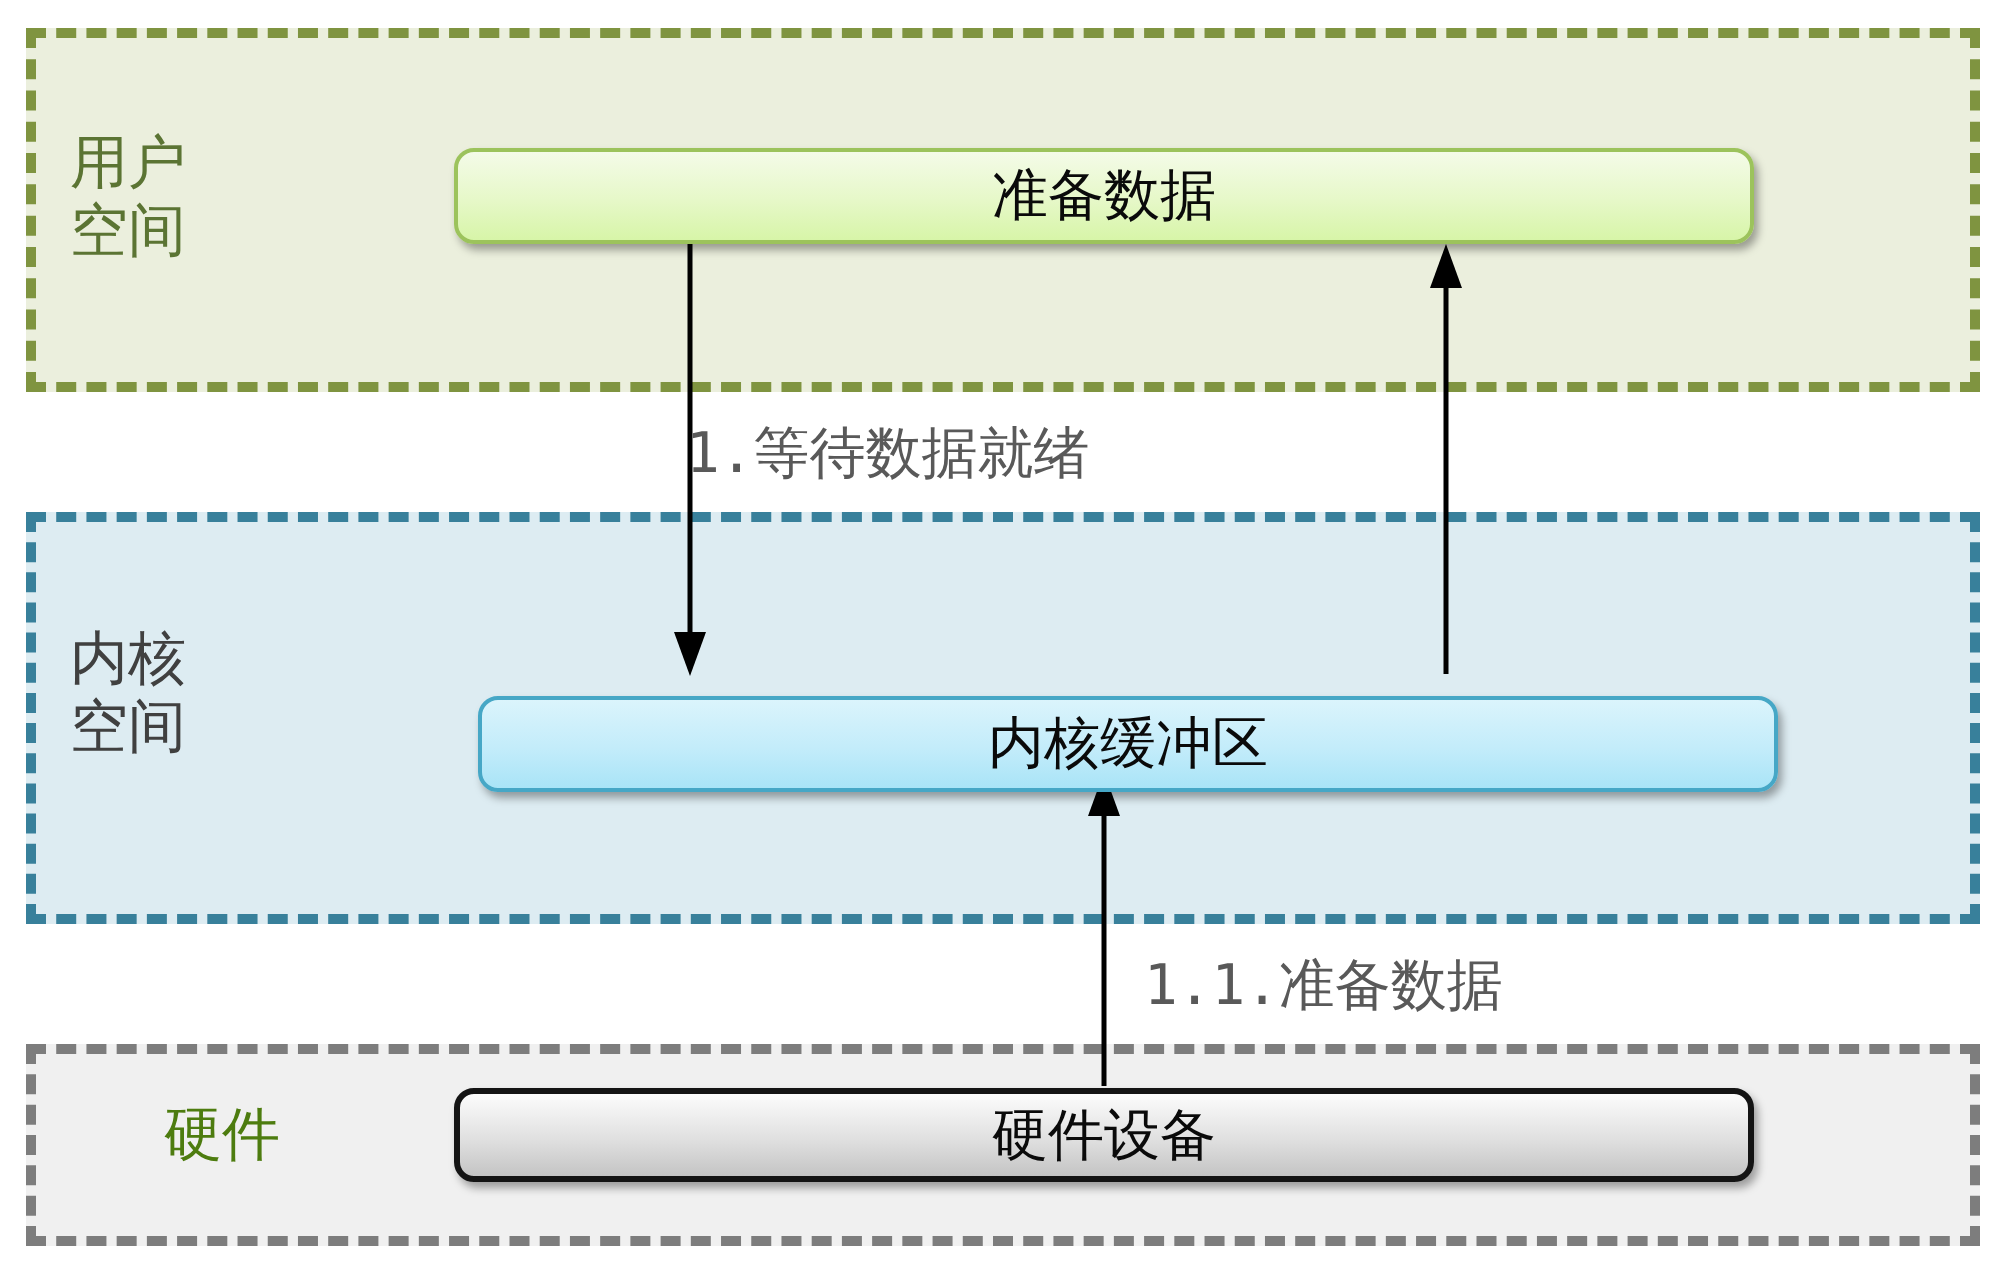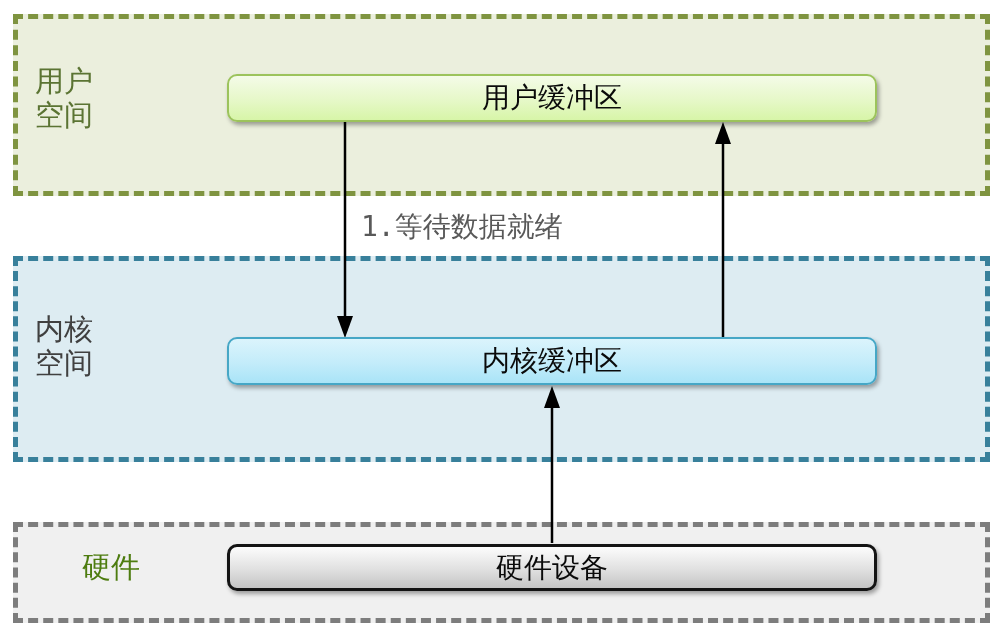--- a/index.html
+++ b/index.html
@@ -43,41 +43,42 @@
     display: flex; align-items: center; justify-content: center;
     font-size: 28px; color: #0a0a0a;
     box-shadow: 2px 3px 4px rgba(0,0,0,0.35);
   }
   .node-user {
     top: 74px;
     background: linear-gradient(to bottom, #f4fbe8 0%, #e6f8c8 55%, #d7f5a8 100%);
     border: 2px solid #9cc35c;
   }
   .node-kernel {
-    top: 337px;
+    top: 348px;
     background: linear-gradient(to bottom, #dbf4fc 0%, #c3ecfa 55%, #a9e4f7 100%);
     border: 2px solid #46a7c6;
+    margin-left: 12px;
   }
   .node-hardware {
     top: 544px; height: 47px;
     background: linear-gradient(to bottom, #fcfcfc 0%, #e0e0e0 55%, #c4c4c4 100%);
     border: 3px solid #141414;
     text-align: right;
   }
 
   .arrows-svg { position: absolute; left: 0; top: 0; pointer-events: none; }
 
   .arrow-label {
     position: absolute;
     font-size: 28px; line-height: 32px;
     color: #595959;
     white-space: nowrap;
     font-family: "DejaVu Sans Mono", "DejaVu Sans", sans-serif;
   }
-  .arrow-label-1 { left: 361px; top: 211px; }
+  .arrow-label-1 { left: 343px; top: 211px; }
   .arrow-label-2 { left: 748px; top: 211px; }
   .arrow-label-3 { left: 572px; top: 477px; }
 </style>
 </head>
 <body>
 
 <div class="canvas">
 
   <div class="region region-user"></div>
   <div class="region region-kernel"></div>
@@ -104,24 +105,25 @@
       <line x1="723" y1="337" x2="723" y2="142" stroke="#000000" stroke-width="2.5"></line>
       <polygon points="723,122 715,144 731,144" fill="#000000"></polygon>
     </g>
     <g>
       <line x1="552" y1="543" x2="552" y2="406" stroke="#000000" stroke-width="2.5"></line>
       <polygon points="552,386 544,408 560,408" fill="#000000"></polygon>
     </g>
   </svg>
 
   <div class="node node-user">
-    <span>用户缓冲区</span>
+    <span>准备数据</span>
   </div>
   <div class="node node-kernel">
     <span>内核缓冲区</span>
   </div>
   <div class="node node-hardware">
     <span>硬件设备</span>
   </div>
 
   <div class="arrow-label arrow-label-1">1.等待数据就绪</div>
+  <div class="arrow-label arrow-label-3">1.1.准备数据</div>
 
 </div>
 
 </body></html>

